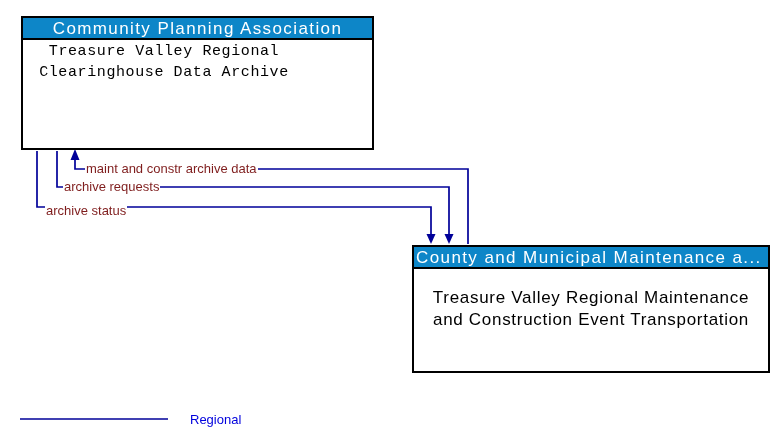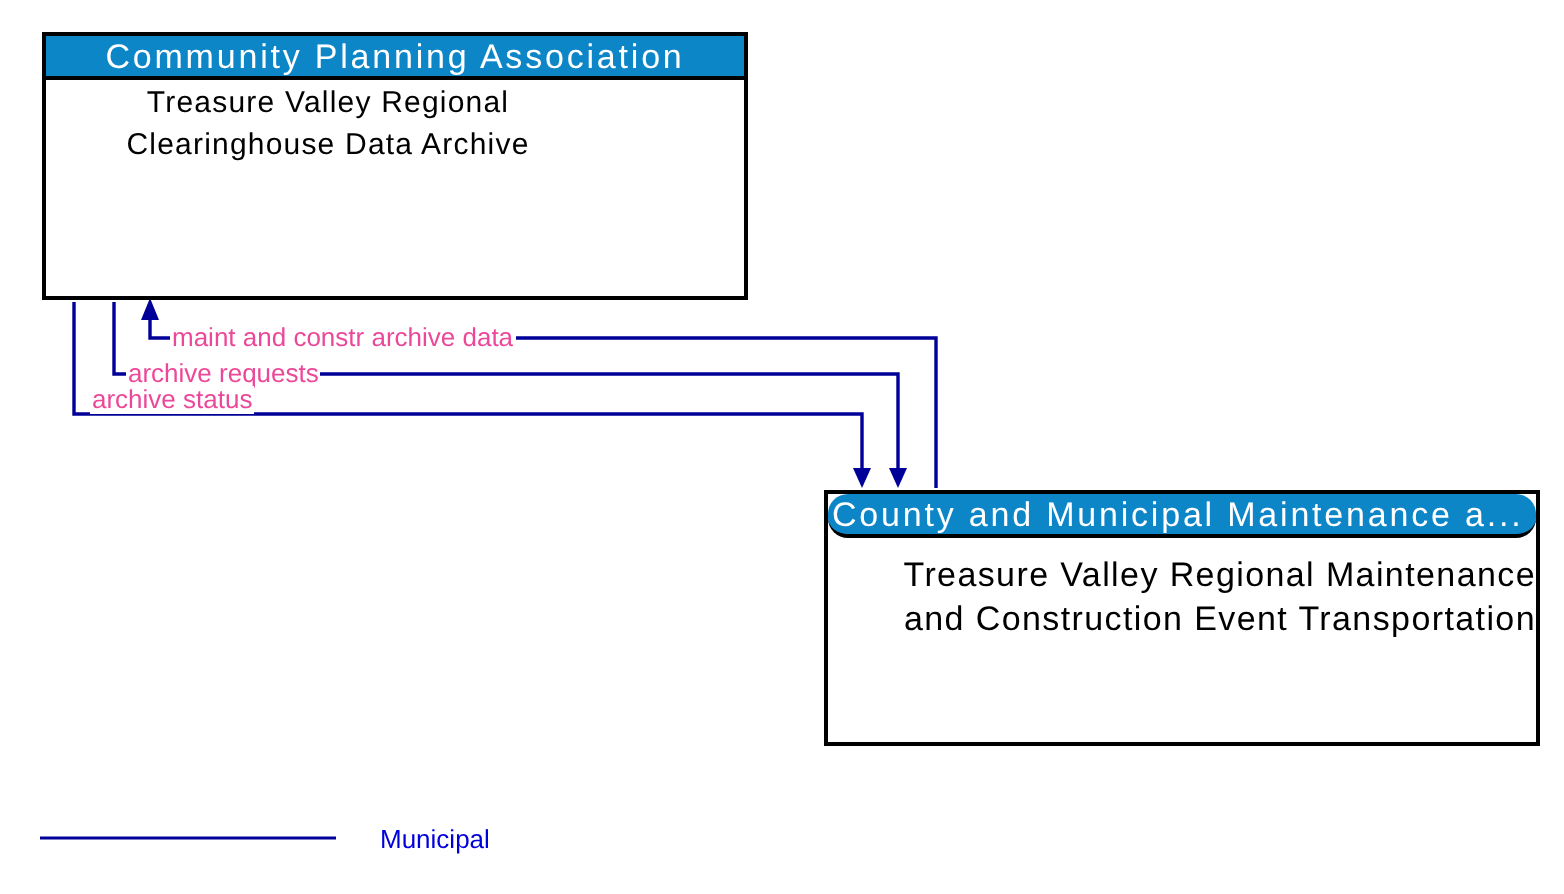--- a/index.html
+++ b/index.html
@@ -39,49 +39,49 @@
     text-align: center;
   }
   #box1 { left: 21px; top: 16px; width: 353px; height: 134px; }
   #box1 .hdr { text-align: center; }
   #box1 .bdy {
     width: 282px;
     font-size: 15px;
     line-height: 21px;
     letter-spacing: 0.6px;
     padding-top: 1px;
+    font-family: Liberation Mono, monospace;
   }
   #box2 { left: 412px; top: 245px; width: 358px; height: 128px; }
-  #box2 .hdr { text-align: left; padding-left: 2px; border-radius: 10px; }
+  #box2 .hdr { text-align: left; padding-left: 2px; }
   #box2 .bdy {
     width: 100%;
     font-size: 17px;
     line-height: 22px;
     letter-spacing: 0.7px;
-    padding-top: 8px;
-    text-align: right;
+    padding-top: 18px;
   }
   .wires {
     position: absolute;
     left: 0; top: 0;
     z-index: 1;
   }
   .flow-label {
     position: absolute;
     z-index: 3;
     background: #ffffff;
-    color: #ec4899;
+    color: #7f1d1d;
     font-size: 13px;
     line-height: 14px;
     white-space: nowrap;
     padding: 0 1px;
   }
   #flow-label-maint  { left: 85px; top: 162px; }
   #flow-label-req    { left: 63px; top: 180px; text-align: right; }
-  #flow-label-status { left: 45px; top: 193px; }
+  #flow-label-status { left: 45px; top: 204px; }
   .legend-label {
     position: absolute;
     left: 190px;
     top: 412px;
     color: #0000dd;
     font-size: 13px;
     line-height: 15px;
     z-index: 3;
   }
 </style>
@@ -117,15 +117,15 @@
     <div class="bdy">
       <div>Treasure Valley Regional Maintenance</div>
       <div>and Construction Event Transportation</div>
     </div>
   </div>
 
   <span class="flow-label" id="flow-label-maint">maint and constr archive data</span>
   <span class="flow-label" id="flow-label-req">archive requests</span>
   <span class="flow-label" id="flow-label-status">archive status</span>
 
-  <span class="legend-label">Municipal</span>
+  <span class="legend-label">Regional</span>
 
 </div>
 
 </body></html>

